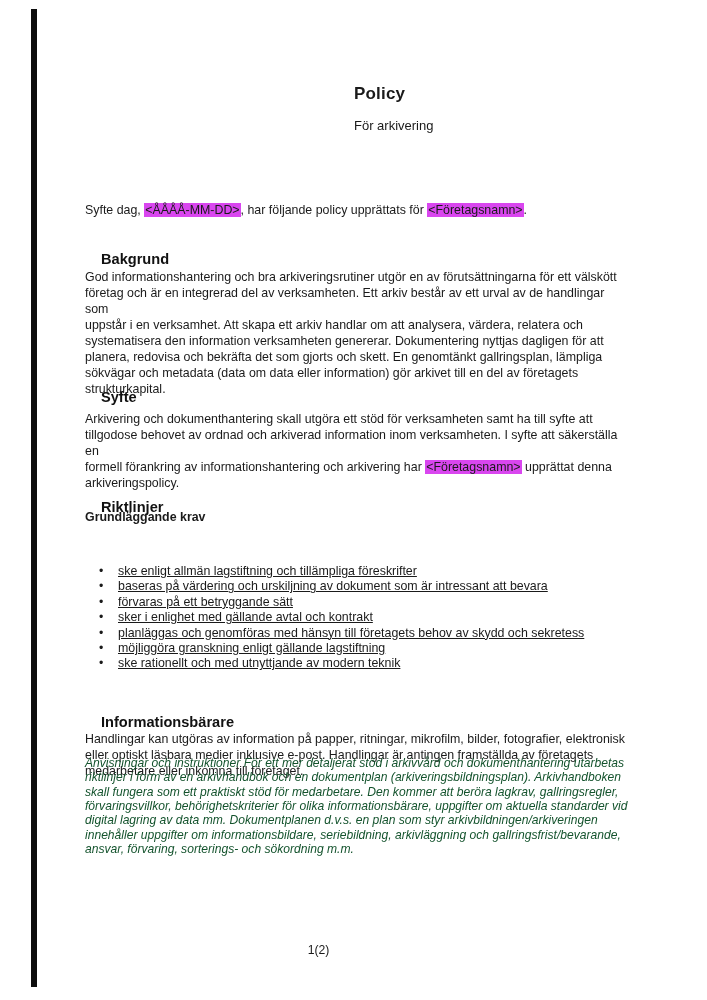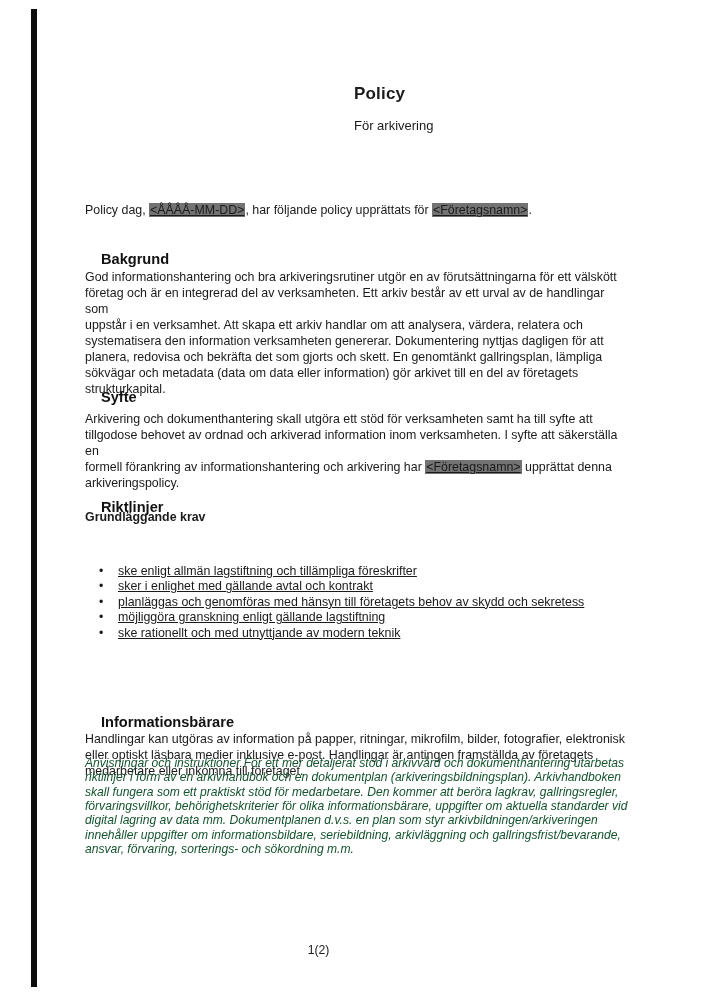--- a/index.html
+++ b/index.html
@@ -43,23 +43,22 @@
   .body-text {
     position: absolute;
     left: 85px;
     width: 545px;
     font-size: 12.4px;
     line-height: 16px;
     white-space: pre-line;
   }
   .intro-line { top: 190px; }
   .hl {
-    background: #737373;
+    background: #d946ef;
     padding: 0 1px;
-    text-decoration: underline;
   }
   h2.section-heading {
     position: absolute;
     left: 85px;
     margin: 16px;
     font-size: 14.6px;
     font-weight: bold;
     line-height: 17px;
     color: #111111;
   }
@@ -124,21 +123,21 @@
 
 <div class="page">
 
   <div class="edge-bar"></div>
 
   <div class="title-block">
     <div class="doc-title">Policy</div>
     <div class="doc-subtitle">För arkivering</div>
   </div>
 
-  <p class="body-text intro-line"><span>Policy dag, </span><span class="hl">&lt;ÅÅÅÅ-MM-DD&gt;</span><span>, har följande policy upprättats för </span><span class="hl">&lt;Företagsnamn&gt;</span><span>.</span></p>
+  <p class="body-text intro-line"><span>Syfte dag, </span><span class="hl">&lt;ÅÅÅÅ-MM-DD&gt;</span><span>, har följande policy upprättats för </span><span class="hl">&lt;Företagsnamn&gt;</span><span>.</span></p>
 
   <h2 class="section-heading h-bakgrund">Bakgrund</h2>
   <p class="body-text p-bakgrund">God informationshantering och bra arkiveringsrutiner utgör en av förutsättningarna för ett välskött
 företag och är en integrerad del av verksamheten. Ett arkiv består av ett urval av de handlingar som
 uppstår i en verksamhet. Att skapa ett arkiv handlar om att analysera, värdera, relatera och
 systematisera den information verksamheten genererar. Dokumentering nyttjas dagligen för att
 planera, redovisa och bekräfta det som gjorts och skett. En genomtänkt gallringsplan, lämpliga
 sökvägar och metadata (data om data eller information) gör arkivet till en del av företagets
 strukturkapital.</p>
 
@@ -146,20 +145,22 @@
   <p class="body-text p-syfte"><span>Arkivering och dokumenthantering skall utgöra ett stöd för verksamheten samt ha till syfte att
 tillgodose behovet av ordnad och arkiverad information inom verksamheten. I syfte att säkerställa en
 formell förankring av informationshantering och arkivering har </span><span class="hl">&lt;Företagsnamn&gt;</span><span> upprättat denna
 arkiveringspolicy.</span></p>
 
   <h2 class="section-heading h-riktlinjer">Riktlinjer</h2>
   <div class="sub-heading">Grundläggande krav</div>
 
   <ul class="bullet-list">
     <li>ske enligt allmän lagstiftning och tillämpliga föreskrifter</li>
+    <li>baseras på värdering och urskiljning av dokument som är intressant att bevara</li>
+    <li>förvaras på ett betryggande sätt</li>
     <li>sker i enlighet med gällande avtal och kontrakt</li>
     <li>planläggas och genomföras med hänsyn till företagets behov av skydd och sekretess</li>
     <li>möjliggöra granskning enligt gällande lagstiftning</li>
     <li>ske rationellt och med utnyttjande av modern teknik</li>
   </ul>
 
   <h2 class="section-heading h-info">Informationsbärare</h2>
   <p class="body-text p-info">Handlingar kan utgöras av information på papper, ritningar, mikrofilm, bilder, fotografier, elektronisk
 eller optiskt läsbara medier inklusive e-post. Handlingar är antingen framställda av företagets
 medarbetare eller inkomna till företaget.</p>

